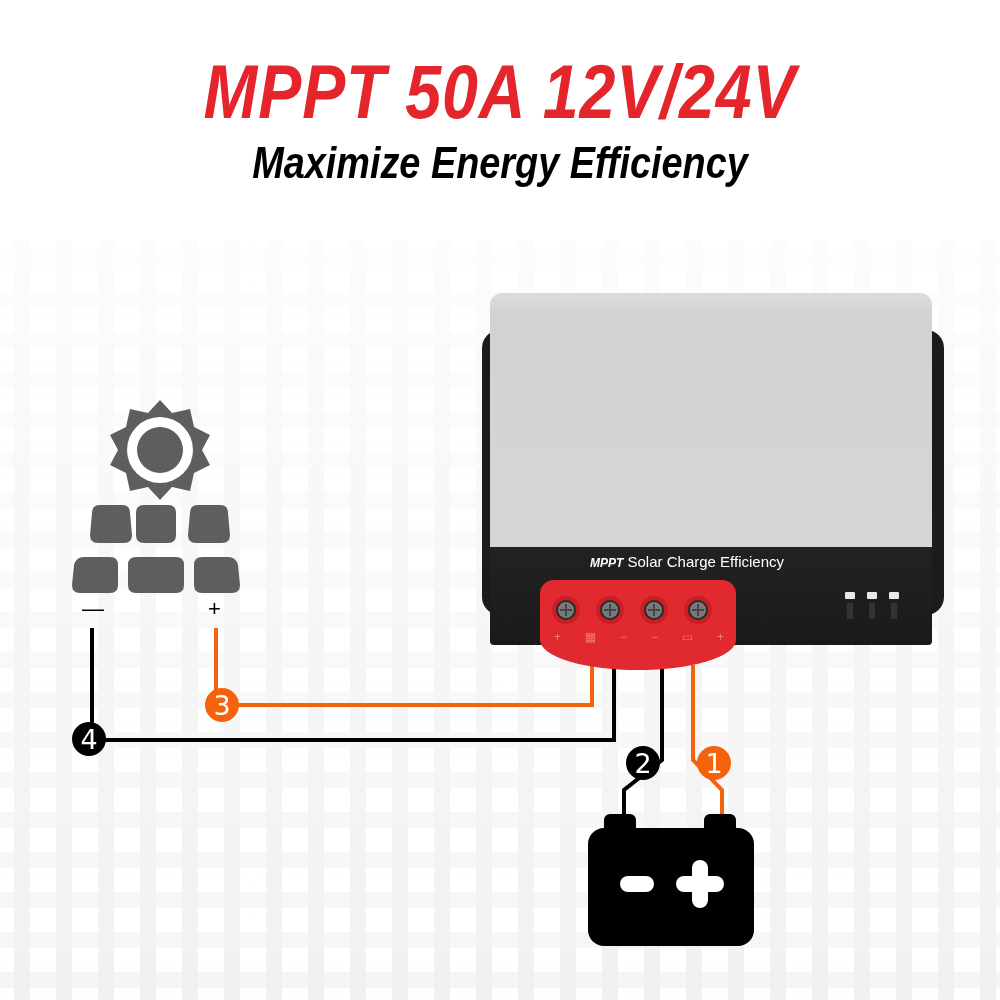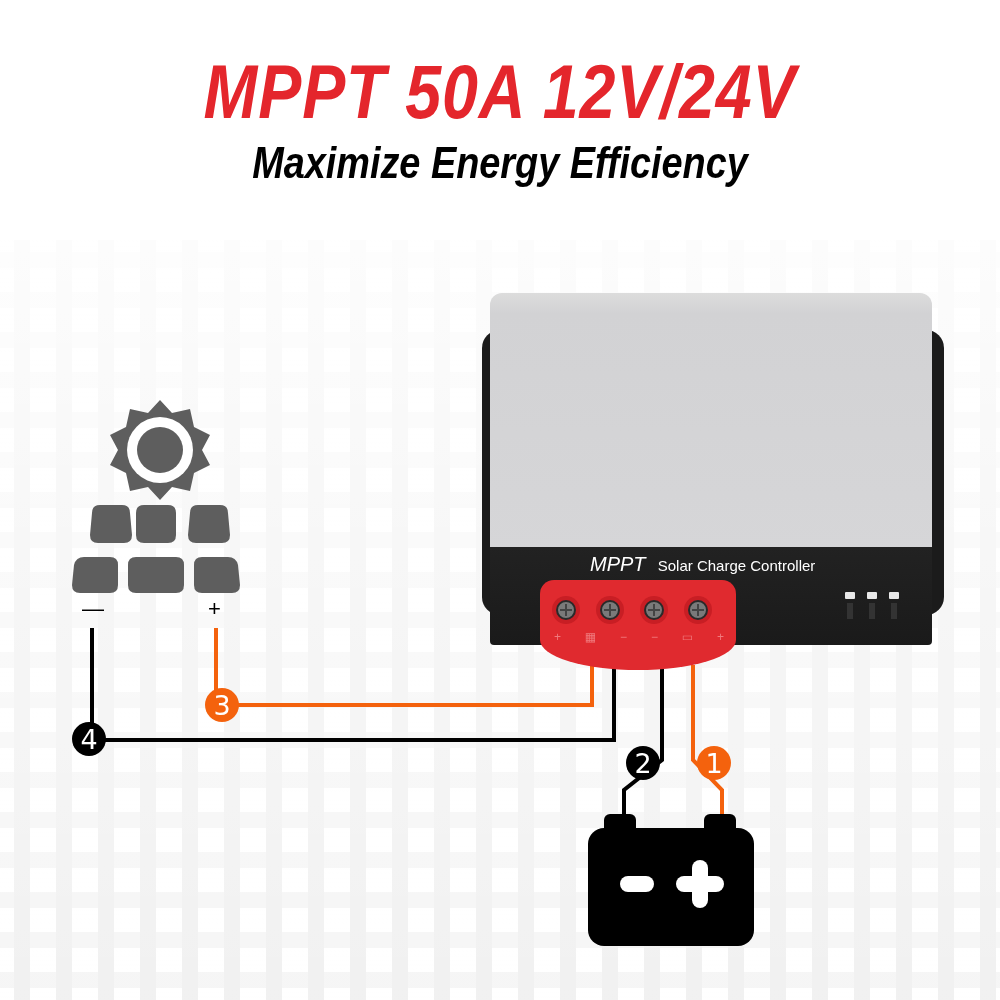--- a/index.html
+++ b/index.html
@@ -12,21 +12,21 @@
     background-blend-mode: normal;opacity:0.9;}
   .title{position:absolute;left:0;width:1000px;text-align:center;font-family:"Liberation Sans",sans-serif;font-weight:bold;font-style:italic;}
   .title-main{top:52px;font-size:76px;color:#e4262c;letter-spacing:1px;transform:scaleX(0.85);line-height:80px;}
   .title-sub{top:138px;font-size:44px;color:#000;transform:scaleX(0.86);line-height:50px;}
 
   
   .ctrl-back{position:absolute;left:482px;top:330px;width:462px;height:285px;background:#1b1b1b;border-radius:18px;}
   .ctrl-lid{position:absolute;left:490px;top:293px;width:442px;height:260px;background:linear-gradient(#dcdcdc,#d2d2d4 8%,#d6d6d8);border-radius:12px 12px 4px 4px;}
   .ctrl-front{position:absolute;left:490px;top:547px;width:442px;height:98px;background:linear-gradient(#222,#1a1a1a);border-radius:0 0 4px 4px;}
   .ctrl-label{position:absolute;left:590px;top:553px;color:#fff;font-size:15px;white-space:nowrap;}
-  .ctrl-label .brand{font-weight:normal;font-style:italic;font-size:20px;margin-right:8px;}
+  .ctrl-label .brand{font-weight:bold;font-style:italic;font-size:12px;}
   .leds{position:absolute;left:845px;top:592px;display:flex;gap:12px;}
   .led{width:10px;display:flex;flex-direction:column;align-items:center;gap:4px;}
   .led .ic{width:10px;height:7px;background:#e8e8e8;border-radius:1px;}
   .led .slot{width:6px;height:16px;background:#333;}
   .terminal-block{position:absolute;left:540px;top:580px;width:196px;height:90px;background:#e02a2f;border-radius:14px 14px 50% 50% / 14px 14px 30px 30px;}
   .screw{position:absolute;top:16px;width:28px;height:28px;border-radius:50%;background:#c81e24;display:flex;align-items:center;justify-content:center;}
   .screw .head{width:20px;height:20px;border-radius:50%;background:#7a7a7a;border:2px solid #2a2a2a;box-sizing:border-box;position:relative;}
   .screw .head:before,.screw .head:after{content:"";position:absolute;background:#444;}
   .screw .head:before{left:7px;top:2px;width:2px;height:12px;}
   .screw .head:after{left:2px;top:7px;width:12px;height:2px;}
@@ -57,21 +57,21 @@
 
   <polyline points="693,665 693,760 722,790 722,828" fill="none" stroke="#f4620d" stroke-width="4"></polyline>
 </svg>
 
 <div>
   <div class="ctrl-back"></div>
   <div class="ctrl-lid"></div>
   <div class="ctrl-front"></div>
   <div class="ctrl-label">
     <span class="brand">MPPT</span>
-    <span>Solar Charge Controller</span>
+    <span>Solar Charge Efficiency</span>
   </div>
   <div class="leds">
     <div class="led">
         <div class="ic"></div>
         <div class="slot"></div>
       </div>
     <div class="led">
         <div class="ic"></div>
         <div class="slot"></div>
       </div>

